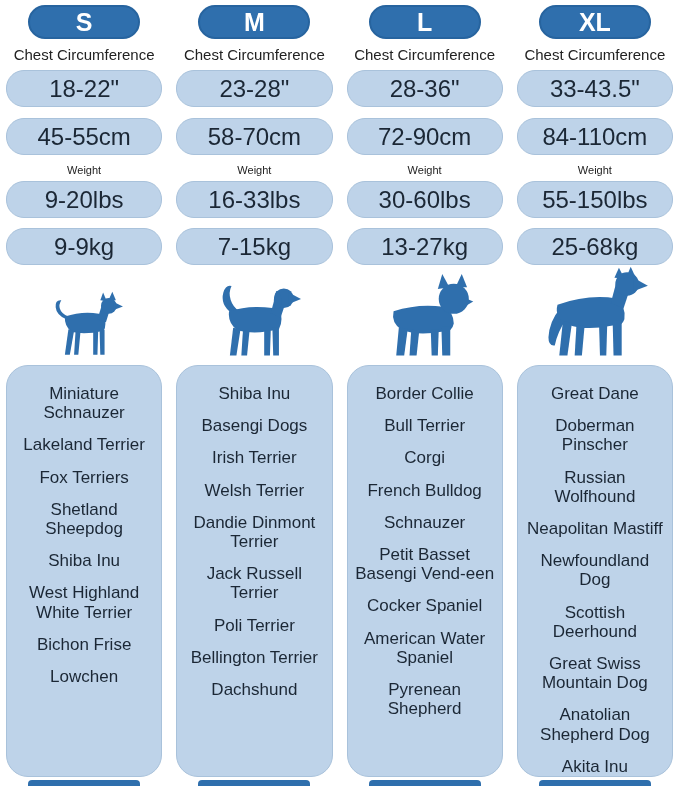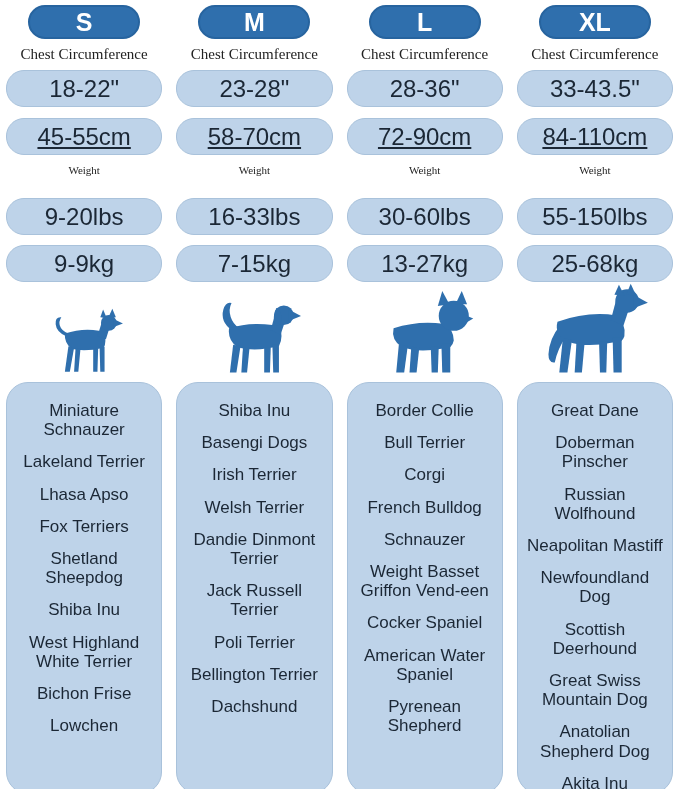--- a/index.html
+++ b/index.html
@@ -14,28 +14,28 @@
   *{margin:0;padding:0;box-sizing:border-box;}
   html,body{width:679px;height:789px;background:#fff;overflow:hidden;
     font-family:"Liberation Sans","DejaVu Sans",sans-serif;}
   .chart{display:grid;grid-template-columns:repeat(4,1fr);column-gap:14px;
     padding:5px 6px 0;width:679px;height:789px;}
   .col{display:flex;flex-direction:column;align-items:center;min-width:0;}
   .size-pill{width:112px;height:34px;background:var(--header_blue);
     border:2px solid var(--header_blue_border);border-radius:17px;
     color:var(--white);font-size:25px;font-weight:bold;
     display:flex;align-items:center;justify-content:center;flex:0 0 auto;}
-  .section-label{margin-top:7px;font-size:15px;color:var(--label_text);white-space:nowrap;font-family:Liberation Serif, serif;}
+  .section-label{margin-top:7px;font-size:15px;color:var(--label_text);white-space:nowrap;}
   .section-label.weight{margin-top:9px;font-size:11px;}
   .val-pill{margin-top:7px;width:100%;height:37px;background:var(--pill_blue);
     border:1px solid var(--pill_border);border-radius:18px;
     display:flex;align-items:center;justify-content:center;
     font-size:24px;color:var(--value_text);flex:0 0 auto;}
-  .val-pill.cm{margin-top:11px;text-decoration:underline;}
-  .val-pill.lbs{margin-top:22px;}
+  .val-pill.cm{margin-top:11px;}
+  .val-pill.lbs{margin-top:5px;}
   .val-pill.kg{margin-top:10px;}
   .dog-box{height:98px;width:100%;display:flex;align-items:flex-end;
     justify-content:center;padding-bottom:4px;flex:0 0 auto;}
   .dog-box svg{display:block;fill:var(--header_blue);}
   .breed-panel{margin-top:2px;width:100%;height:412px;background:var(--pill_blue);
     border:1px solid var(--pill_border);border-radius:22px;
     padding:18px 4px 4px;text-align:center;overflow:hidden;flex:0 0 auto;}
   .breed{font-size:17px;line-height:1.13;color:var(--value_text);margin:0 2px 13px;}
   .next-pill-crop{margin-top:3px;width:112px;height:6px;flex:0 0 auto;
     background:var(--header_blue);border-radius:4px 4px 0 0;}
@@ -64,21 +64,20 @@
         <polygon points="74,40 82,14 94,18 86,44"></polygon>
         <circle cx="90" cy="21" r="11"></circle>
         <polygon points="96,15 110,22 96,27"></polygon>
         <polygon points="82,2 87,14 78,13"></polygon>
         <polygon points="95,1 100,13 90,12"></polygon>
       </svg>
     </div>
     <div class="breed-panel">
         <div class="breed">Miniature Schnauzer</div>
         <div class="breed">Lakeland Terrier</div>
-        <div class="breed">Lhasa Apso</div>
         <div class="breed">Fox Terriers</div>
         <div class="breed">Shetland Sheepdog</div>
         <div class="breed">Shiba Inu</div>
         <div class="breed">West Highland White Terrier</div>
         <div class="breed">Bichon Frise</div>
         <div class="breed">Lowchen</div>
       </div>
     <div class="next-pill-crop"></div>
   </div>
 
@@ -138,21 +137,21 @@
         <polygon points="77,0 85,15 72,17"></polygon>
         <polygon points="99,0 105,15 92,15"></polygon>
       </svg>
     </div>
     <div class="breed-panel">
         <div class="breed">Border Collie</div>
         <div class="breed">Bull Terrier</div>
         <div class="breed">Corgi</div>
         <div class="breed">French Bulldog</div>
         <div class="breed">Schnauzer</div>
-        <div class="breed">Weight Basset Griffon Vend-een</div>
+        <div class="breed">Petit Basset Basengi Vend-een</div>
         <div class="breed">Cocker Spaniel</div>
         <div class="breed">American Water Spaniel</div>
         <div class="breed">Pyrenean Shepherd</div>
       </div>
     <div class="next-pill-crop"></div>
   </div>
 
   <div class="col">
     <div class="size-pill">XL</div>
     <div class="section-label">Chest Circumference</div>

